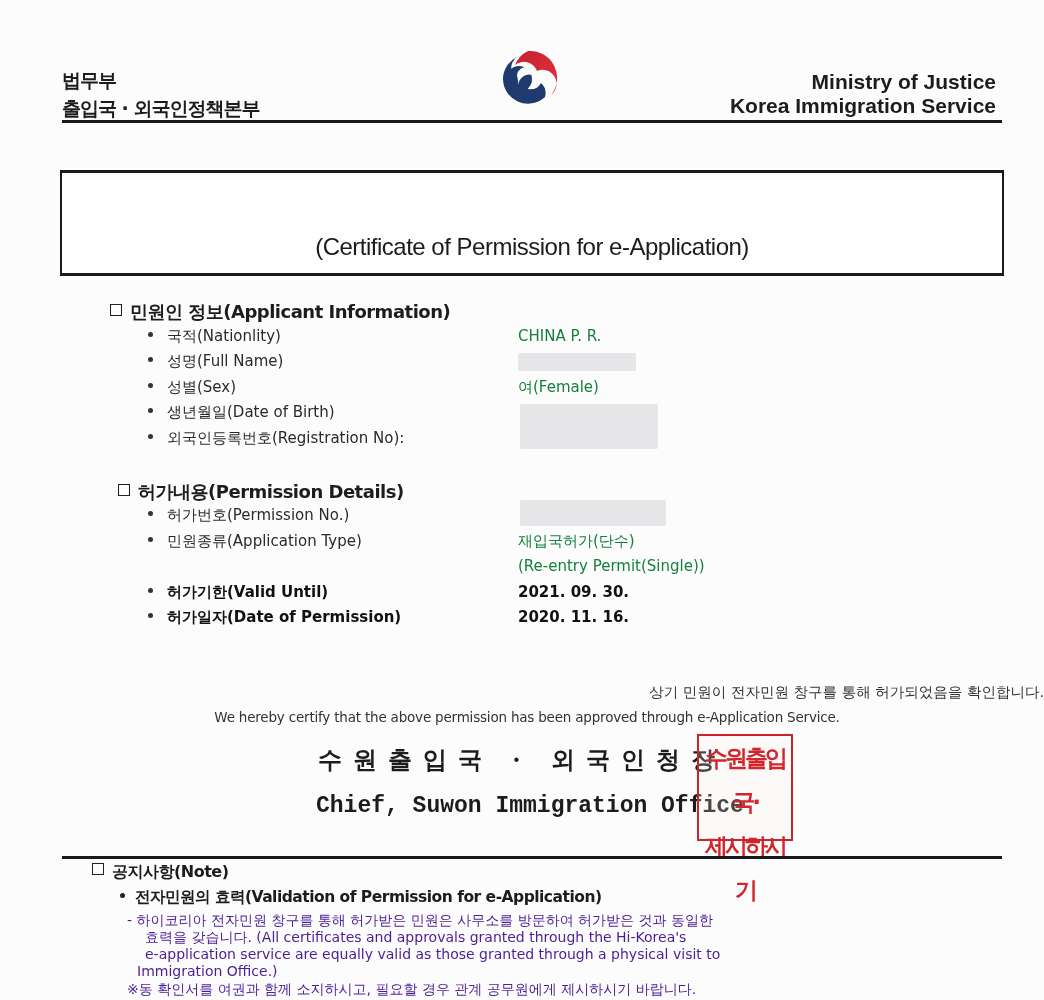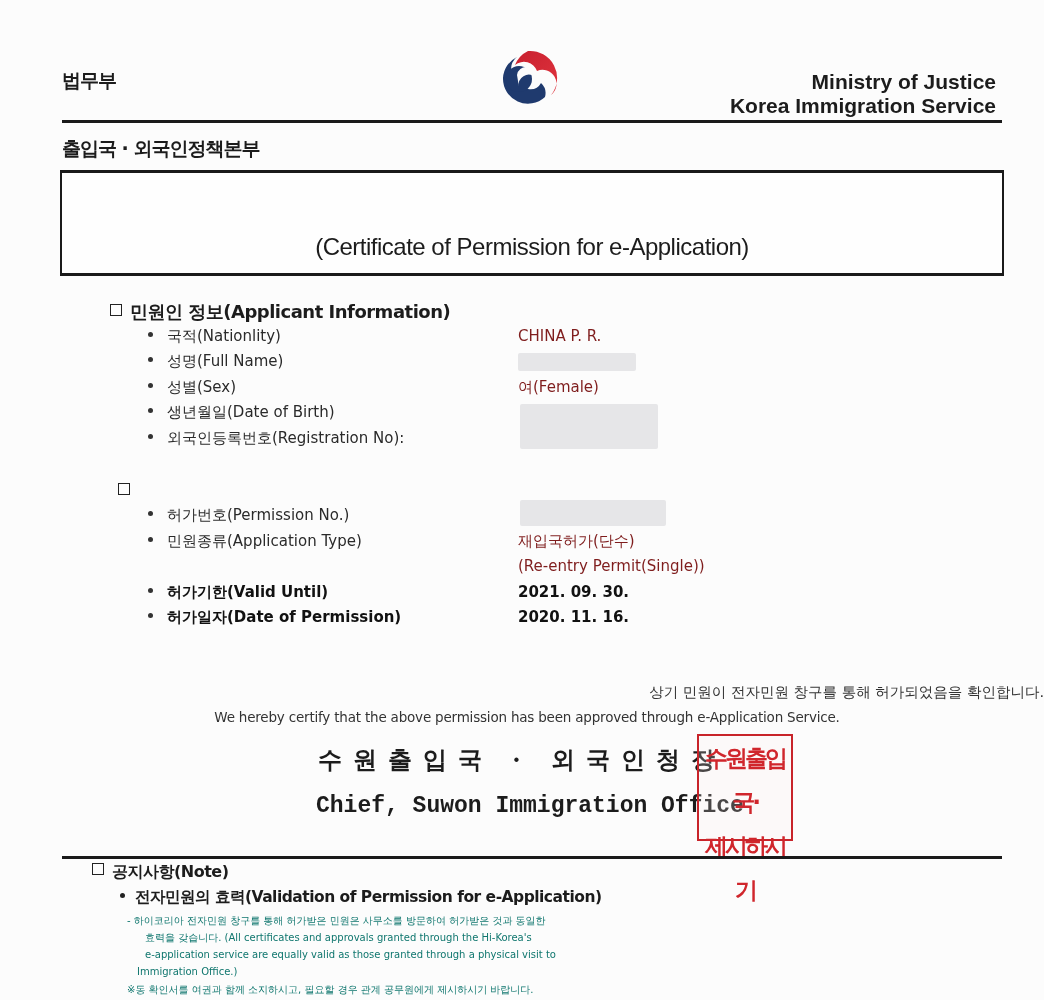--- a/index.html
+++ b/index.html
@@ -3,54 +3,54 @@
 <meta charset="utf-8">
 <style>
   html, body { margin: 0; padding: 0; }
   body {
     width: 1044px; height: 1000px; overflow: hidden;
     background: #fcfcfc; position: relative;
     font-family: "DejaVu Sans", sans-serif; color: #1c1c1c;
   }
   .abs { position: absolute; }
   .hdr-ko1 { left: 62px; top: 68px; font-size: 19px; font-weight: bold; letter-spacing: -1px; }
-  .hdr-ko2 { left: 62px; top: 96px; font-size: 19px; font-weight: bold; letter-spacing: -1px; margin-top: 40px; }
+  .hdr-ko2 { left: 62px; top: 96px; font-size: 19px; font-weight: bold; letter-spacing: -1px; }
   .hdr-en { right: 48px; text-align: right; font-family: "Liberation Sans", sans-serif; font-weight: bold; font-size: 21px; }
   .hdr-en1 { top: 70px; }
   .hdr-en2 { top: 94px; }
   .hdr-line { left: 62px; top: 120px; width: 940px; height: 3px; background: #1a1a1a; }
   .logo { left: 497px; top: 47px; width: 62px; height: 62px; }
   .title-box {
     left: 60px; top: 170px; width: 940px; height: 100px;
     border-top: 3px solid #1a1a1a; border-bottom: 3px solid #1a1a1a;
     border-left: 2px solid #1a1a1a; border-right: 2px solid #1a1a1a;
     background: #fefefe;
   }
   .title-ko { left: 0; right: 0; top: 8px; text-align: center; font-size: 32px; font-weight: bold; letter-spacing: 10px; }
   .title-en { left: 0; right: 0; top: 60px; text-align: center; font-family: "Liberation Sans", sans-serif; font-size: 24px; letter-spacing: -0.5px; }
   .sec-head { font-size: 18px; font-weight: bold; letter-spacing: -0.5px; font-family: "DejaVu Sans", sans-serif; }
   .sec-head .box { display: inline-block; width: 10px; height: 10px; border: 1.5px solid #222; margin-right: 8px; vertical-align: 2px; }
   .row-label { font-size: 15px; letter-spacing: 0px; color: #2a2a2a; }
   .row-label .dot { display: inline-block; width: 5px; height: 5px; background: #333; border-radius: 50%; margin-right: 14px; vertical-align: 4px; }
   .row-label.bold { font-weight: bold; color: #111; }
-  .row-value { font-size: 15px; color: #7f1d1d; }
+  .row-value { font-size: 15px; color: #15803d; }
   .row-value.bold { font-weight: bold; color: #111; }
   .redact { background: #e6e6e8; border-radius: 2px; }
   .confirm-ko { left: 0; width: 1044px; top: 683px; text-align: right; font-size: 14.5px; color: #333; padding-left: 0px; }
   .confirm-en { left: 0; width: 1054px; top: 709px; text-align: center; font-size: 13.5px; color: #333; letter-spacing: -0.2px; }
   .chief-ko { left: 318px; top: 744px; font-family: "DejaVu Serif", serif; font-size: 24px; font-weight: bold; letter-spacing: 11px; }
   .chief-en { left: 316px; top: 793px; font-family: "Liberation Mono", monospace; font-size: 23px; font-weight: bold; letter-spacing: 0px; }
   .seal {
     left: 697px; top: 734px; width: 96px; height: 107px;
     border: 2px solid #c8242a; color: #d0262c; background: rgba(255,240,240,0.2);
     font-size: 23px; font-weight: bold; line-height: 44px; text-align: center; letter-spacing: -3px;
     box-sizing: border-box;
   }
   .note-line { left: 62px; top: 856px; width: 940px; height: 3px; background: #1a1a1a; }
-  .note-text { font-size: 10px; color: #0f766e; line-height: 17px; }
+  .note-text { font-size: 14px; color: #4c1d95; line-height: 17px; }
 </style>
 </head>
 <body>
 
 <div class="abs hdr-ko1">법무부</div>
 <div class="abs hdr-ko2">출입국 · 외국인정책본부</div>
 
 <svg class="abs logo" viewBox="0 0 62 62">
   <defs>
     <linearGradient id="rg" x1="0" y1="0" x2="1" y2="1">
@@ -84,21 +84,21 @@
 
 <div class="abs row-label" style="left:148px; top:378px;"><span class="dot"></span><span>성별(Sex)</span></div>
 <div class="abs row-value" style="left:518px; top:378px;">여(Female)</div>
 
 <div class="abs row-label" style="left:148px; top:403px;"><span class="dot"></span><span>생년월일(Date of Birth)</span></div>
 <div class="abs redact" style="left:520px; top:404px; width:138px; height:45px;"></div>
 
 <div class="abs row-label" style="left:148px; top:429px;"><span class="dot"></span><span>외국인등록번호(Registration No):</span></div>
 
 <div class="abs sec-head" style="left:118px; top:480px;">
-  <span class="box"></span>
+  <span class="box"></span><span>허가내용(Permission Details)</span>
 </div>
 
 <div class="abs row-label" style="left:148px; top:506px;"><span class="dot"></span><span>허가번호(Permission No.)</span></div>
 <div class="abs redact" style="left:520px; top:500px; width:146px; height:26px;"></div>
 
 <div class="abs row-label" style="left:148px; top:532px;"><span class="dot"></span><span>민원종류(Application Type)</span></div>
 <div class="abs row-value" style="left:518px; top:532px;">재입국허가(단수)</div>
 <div class="abs row-value" style="left:518px; top:557px;">(Re-entry Permit(Single))</div>
 
 <div class="abs row-label bold" style="left:148px; top:583px;"><span class="dot"></span><span>허가기한(Valid Until)</span></div>

